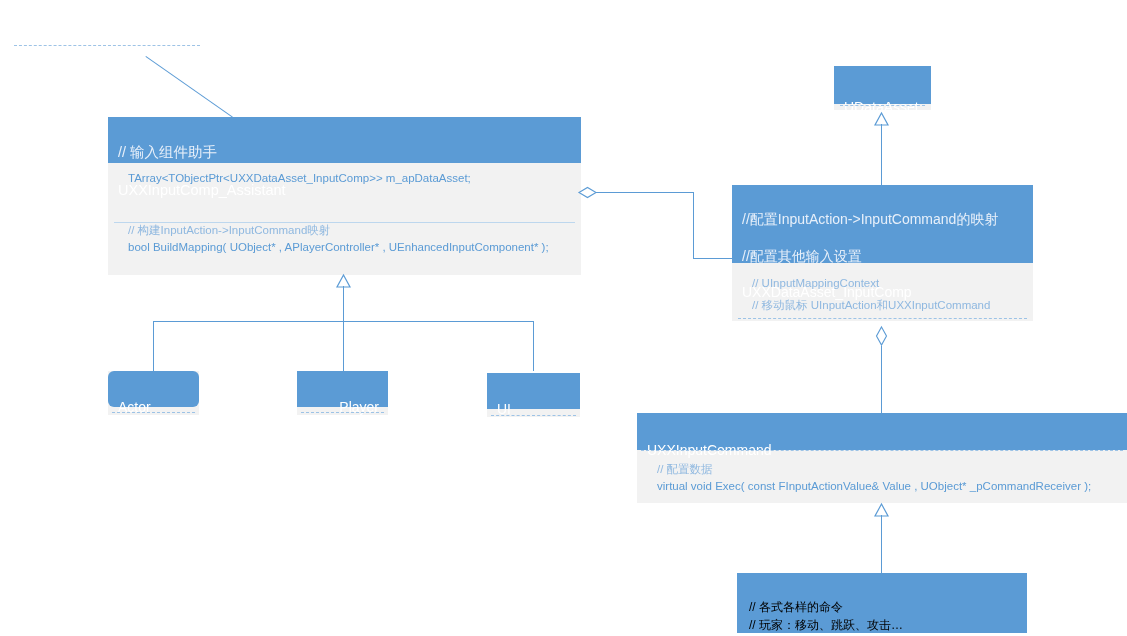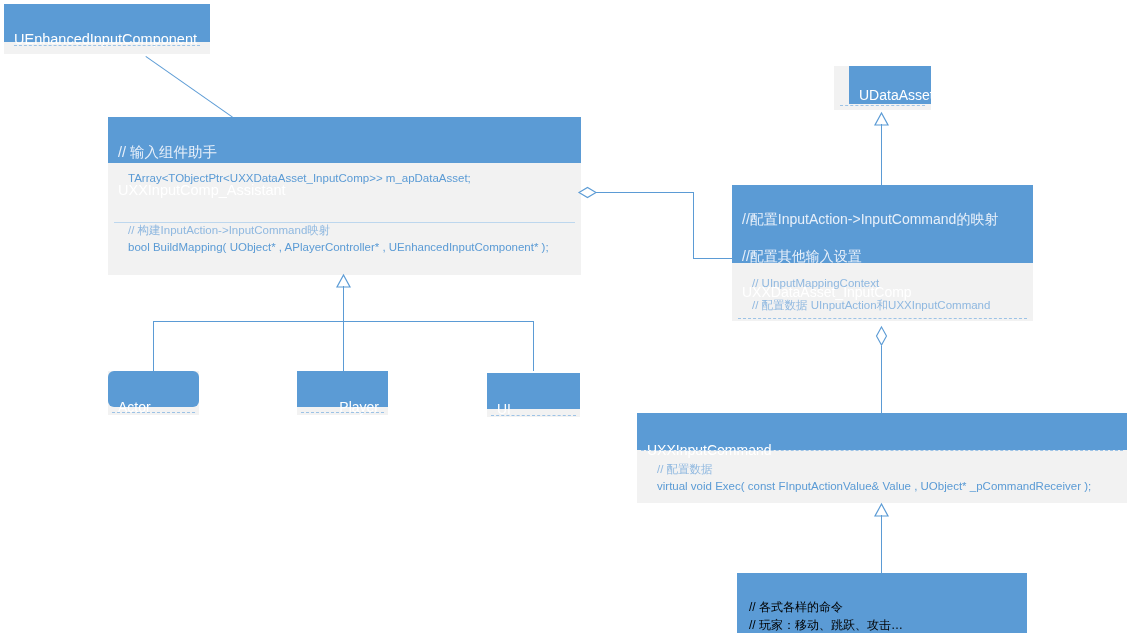--- a/index.html
+++ b/index.html
@@ -93,25 +93,20 @@
     padding: 6px 12px;
     font-size: 12px;
     white-space: pre-line;
   }
 </style>
 </head>
 <body>
 
 <div id="canvas">
 
-  <div class="uml-box" style="left:4px; top:4px; width:206px; height:50px;">
-    <div class="uml-header t-title" style="height:38px;">
-      <span class="nm">UEnhancedInputComponent</span>
-    </div>
-  </div>
   <div class="sep-dashed" style="left:14px; top:45px; width:186px;"></div>
 
   <div class="ln-diag" style="left:146px; top:56px; width:106px; transform:rotate(35deg);"></div>
 
   <div class="uml-box" style="left:108px; top:117px; width:473px; height:158px;">
     <div class="uml-header t-title" style="height:46px;">
       <span class="cmt">// 输入组件助手</span>
       <span class="nm">UXXInputComp_Assistant</span>
     </div>
     <div class="uml-section t-body" style="height:47px;">
@@ -148,40 +143,40 @@
   <div class="sep-dashed" style="left:301px; top:412px; width:83px;"></div>
 
   <div class="uml-box" style="left:487px; top:373px; width:93px; height:44px;">
     <div class="uml-header t-title-s" style="height:36px; padding-top:9px;">
       <span class="nm">UI</span>
     </div>
   </div>
   <div class="sep-dashed" style="left:491px; top:415px; width:85px;"></div>
 
   <div class="uml-box" style="left:834px; top:66px; width:97px; height:44px;">
-    <div class="uml-header t-title-s" style="height:38px; padding-top:2px;margin-left:15px;">
+    <div class="uml-header t-title-s" style="height:38px; padding-top:14px;">
       <span class="nm">UDataAsset</span>
     </div>
   </div>
   <div class="sep-dashed" style="left:840px; top:105px; width:85px;"></div>
 
   <svg class="svg-marker" style="left:874px; top:112px;" width="16" height="14">
     <polygon points="7.5,1 14,13 1,13" fill="#ffffff" stroke="#5b9bd5" stroke-width="1.2"></polygon>
   </svg>
   <div class="ln ln-v" style="left:881px; top:124px; height:61px;"></div>
 
   <div class="uml-box" style="left:732px; top:185px; width:301px; height:136px;">
     <div class="uml-header t-title-s" style="height:78px;">
       <span class="cmt">//配置InputAction-&gt;InputCommand的映射</span>
       <span class="cmt">//配置其他输入设置</span>
       <span class="nm">UXXDataAsset_InputComp</span>
     </div>
     <div class="uml-section t-body" style="height:58px; padding-top:9px; line-height:1.95;">
       <span class="cmt">//  UInputMappingContext</span>
-      <span class="cmt">// 配置数据 UInputAction和UXXInputCommand</span>
+      <span class="cmt">// 移动鼠标 UInputAction和UXXInputCommand</span>
     </div>
   </div>
   <div class="sep-dashed" style="left:738px; top:318px; width:289px;"></div>
 
   <svg class="svg-marker" style="left:578px; top:186px;" width="20" height="13">
     <polygon points="1,6.5 9.5,1.5 18,6.5 9.5,11.5" fill="#ffffff" stroke="#5b9bd5" stroke-width="1.1"></polygon>
   </svg>
   <div class="ln ln-h" style="left:596px; top:192px; width:98px;"></div>
   <div class="ln ln-v" style="left:693px; top:192px; height:66px;"></div>
   <div class="ln ln-h" style="left:693px; top:258px; width:40px;"></div>

